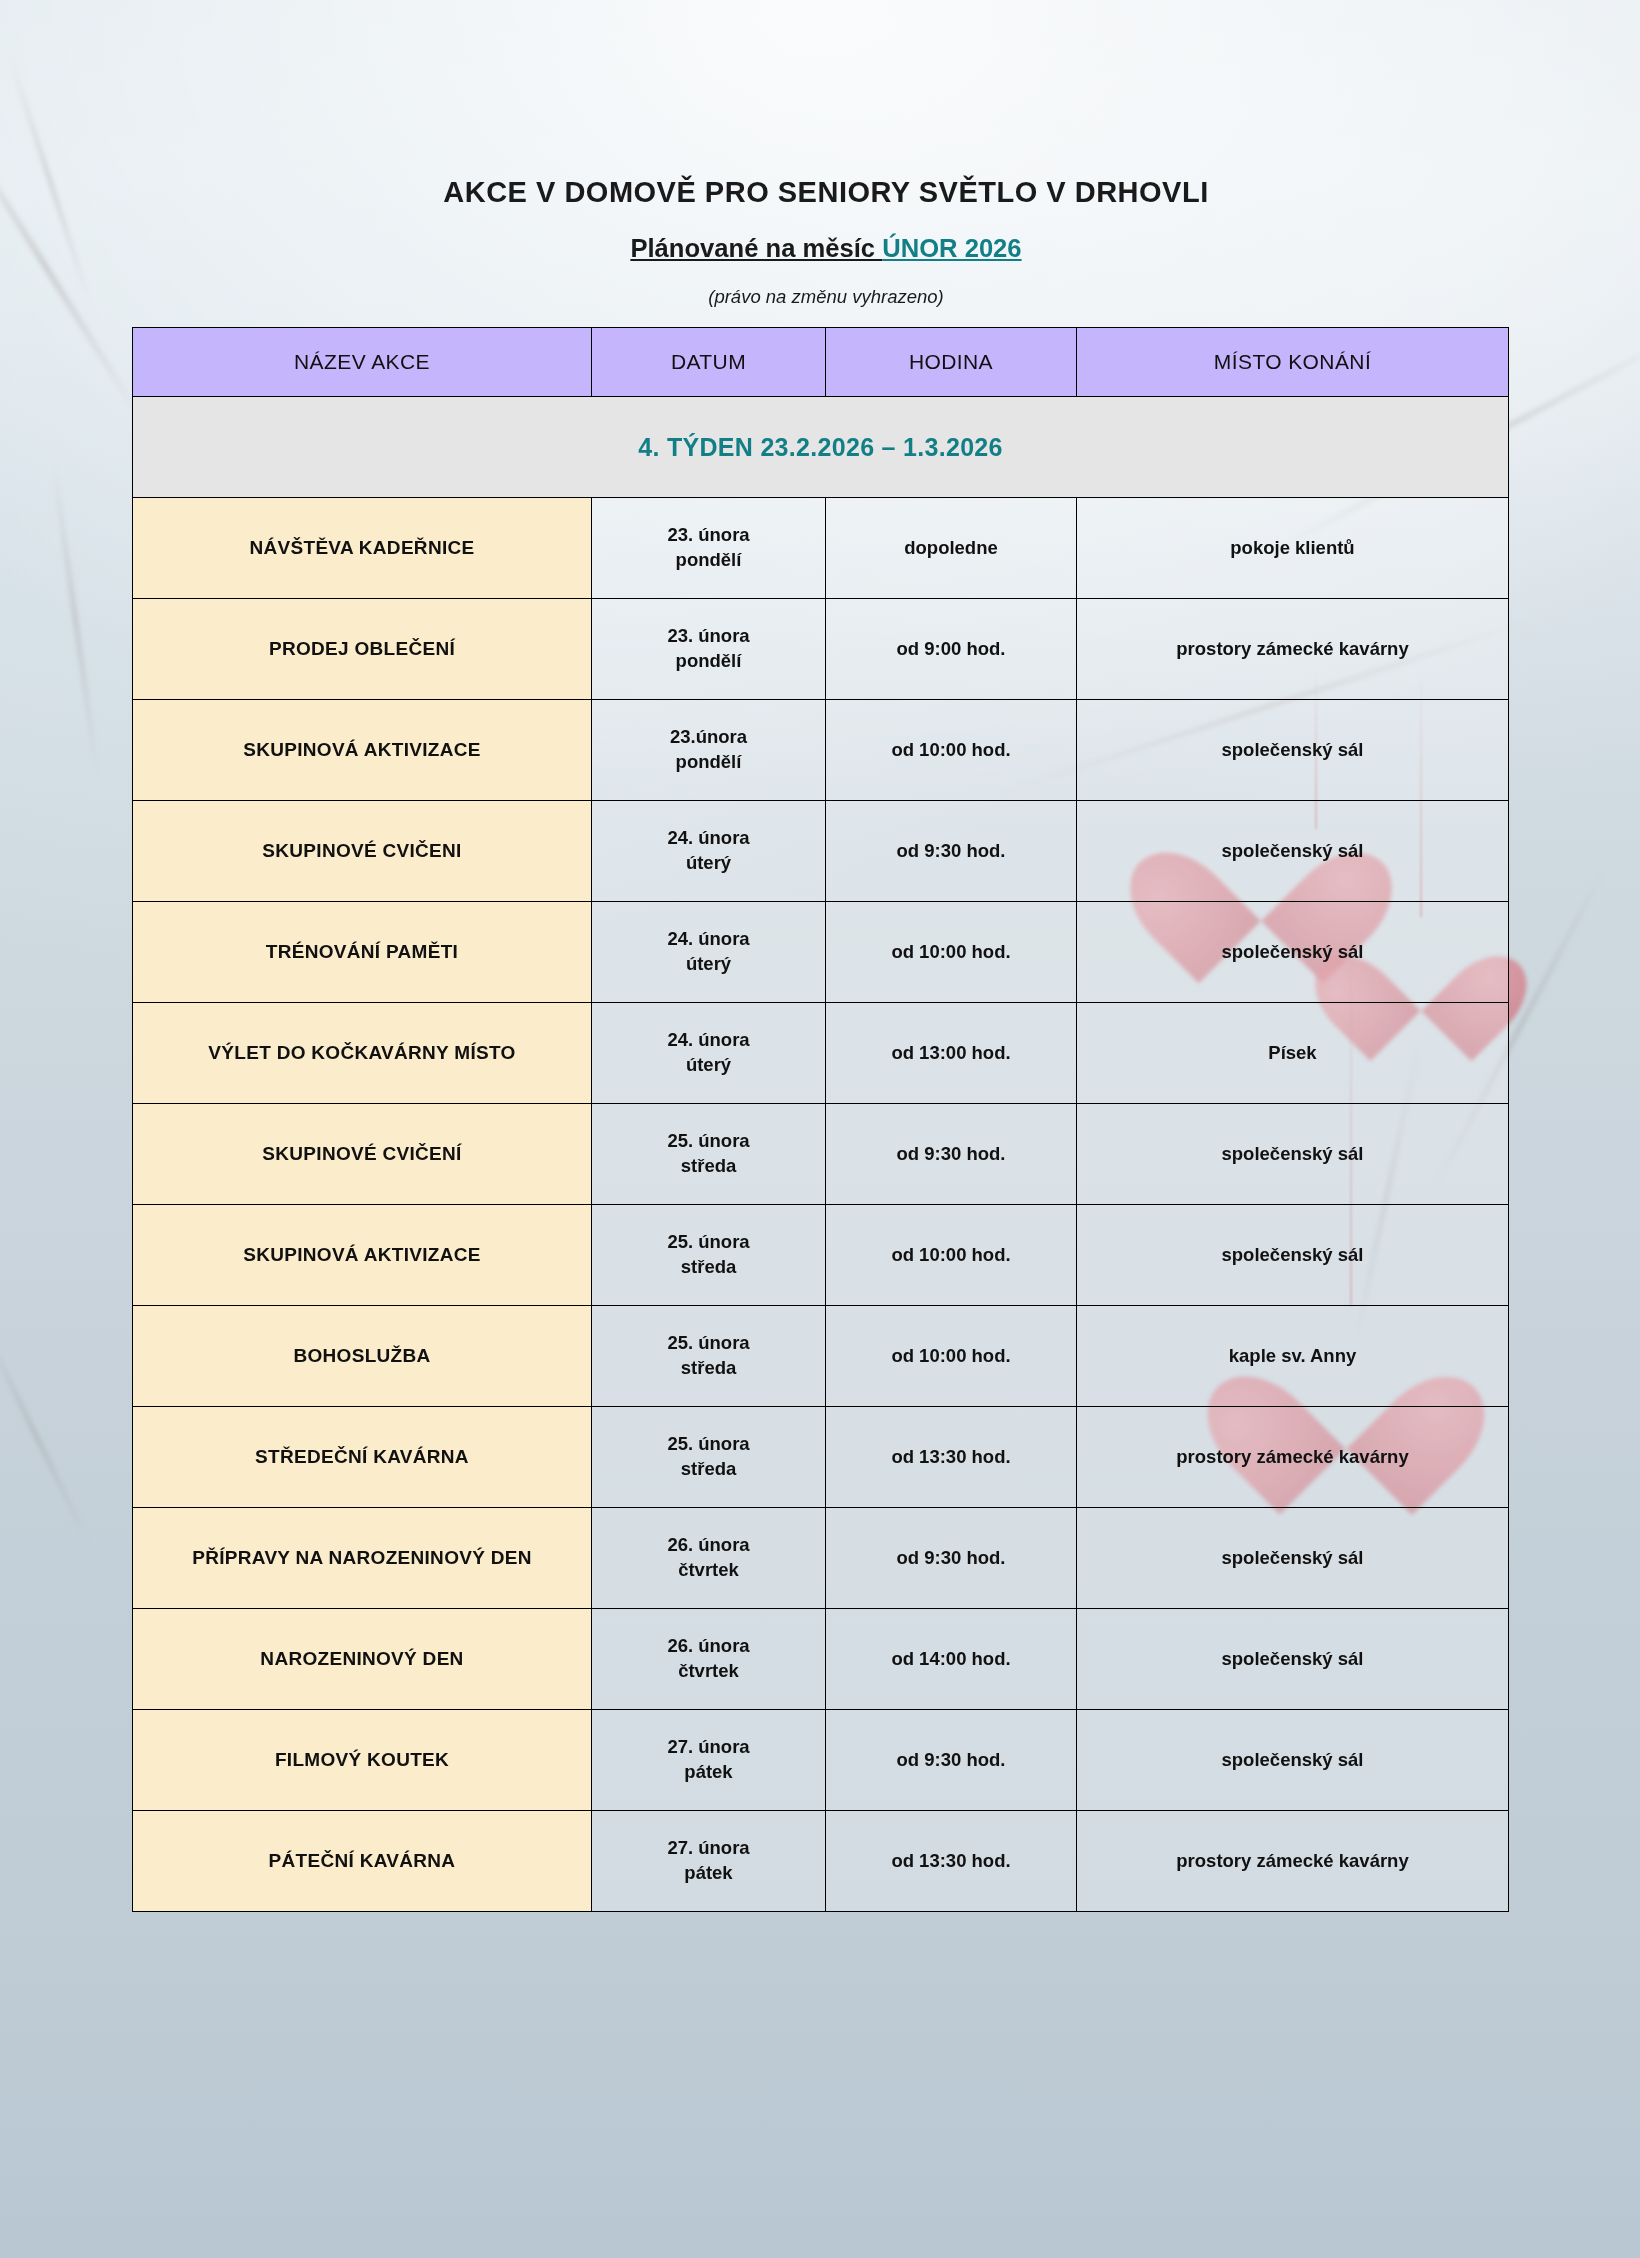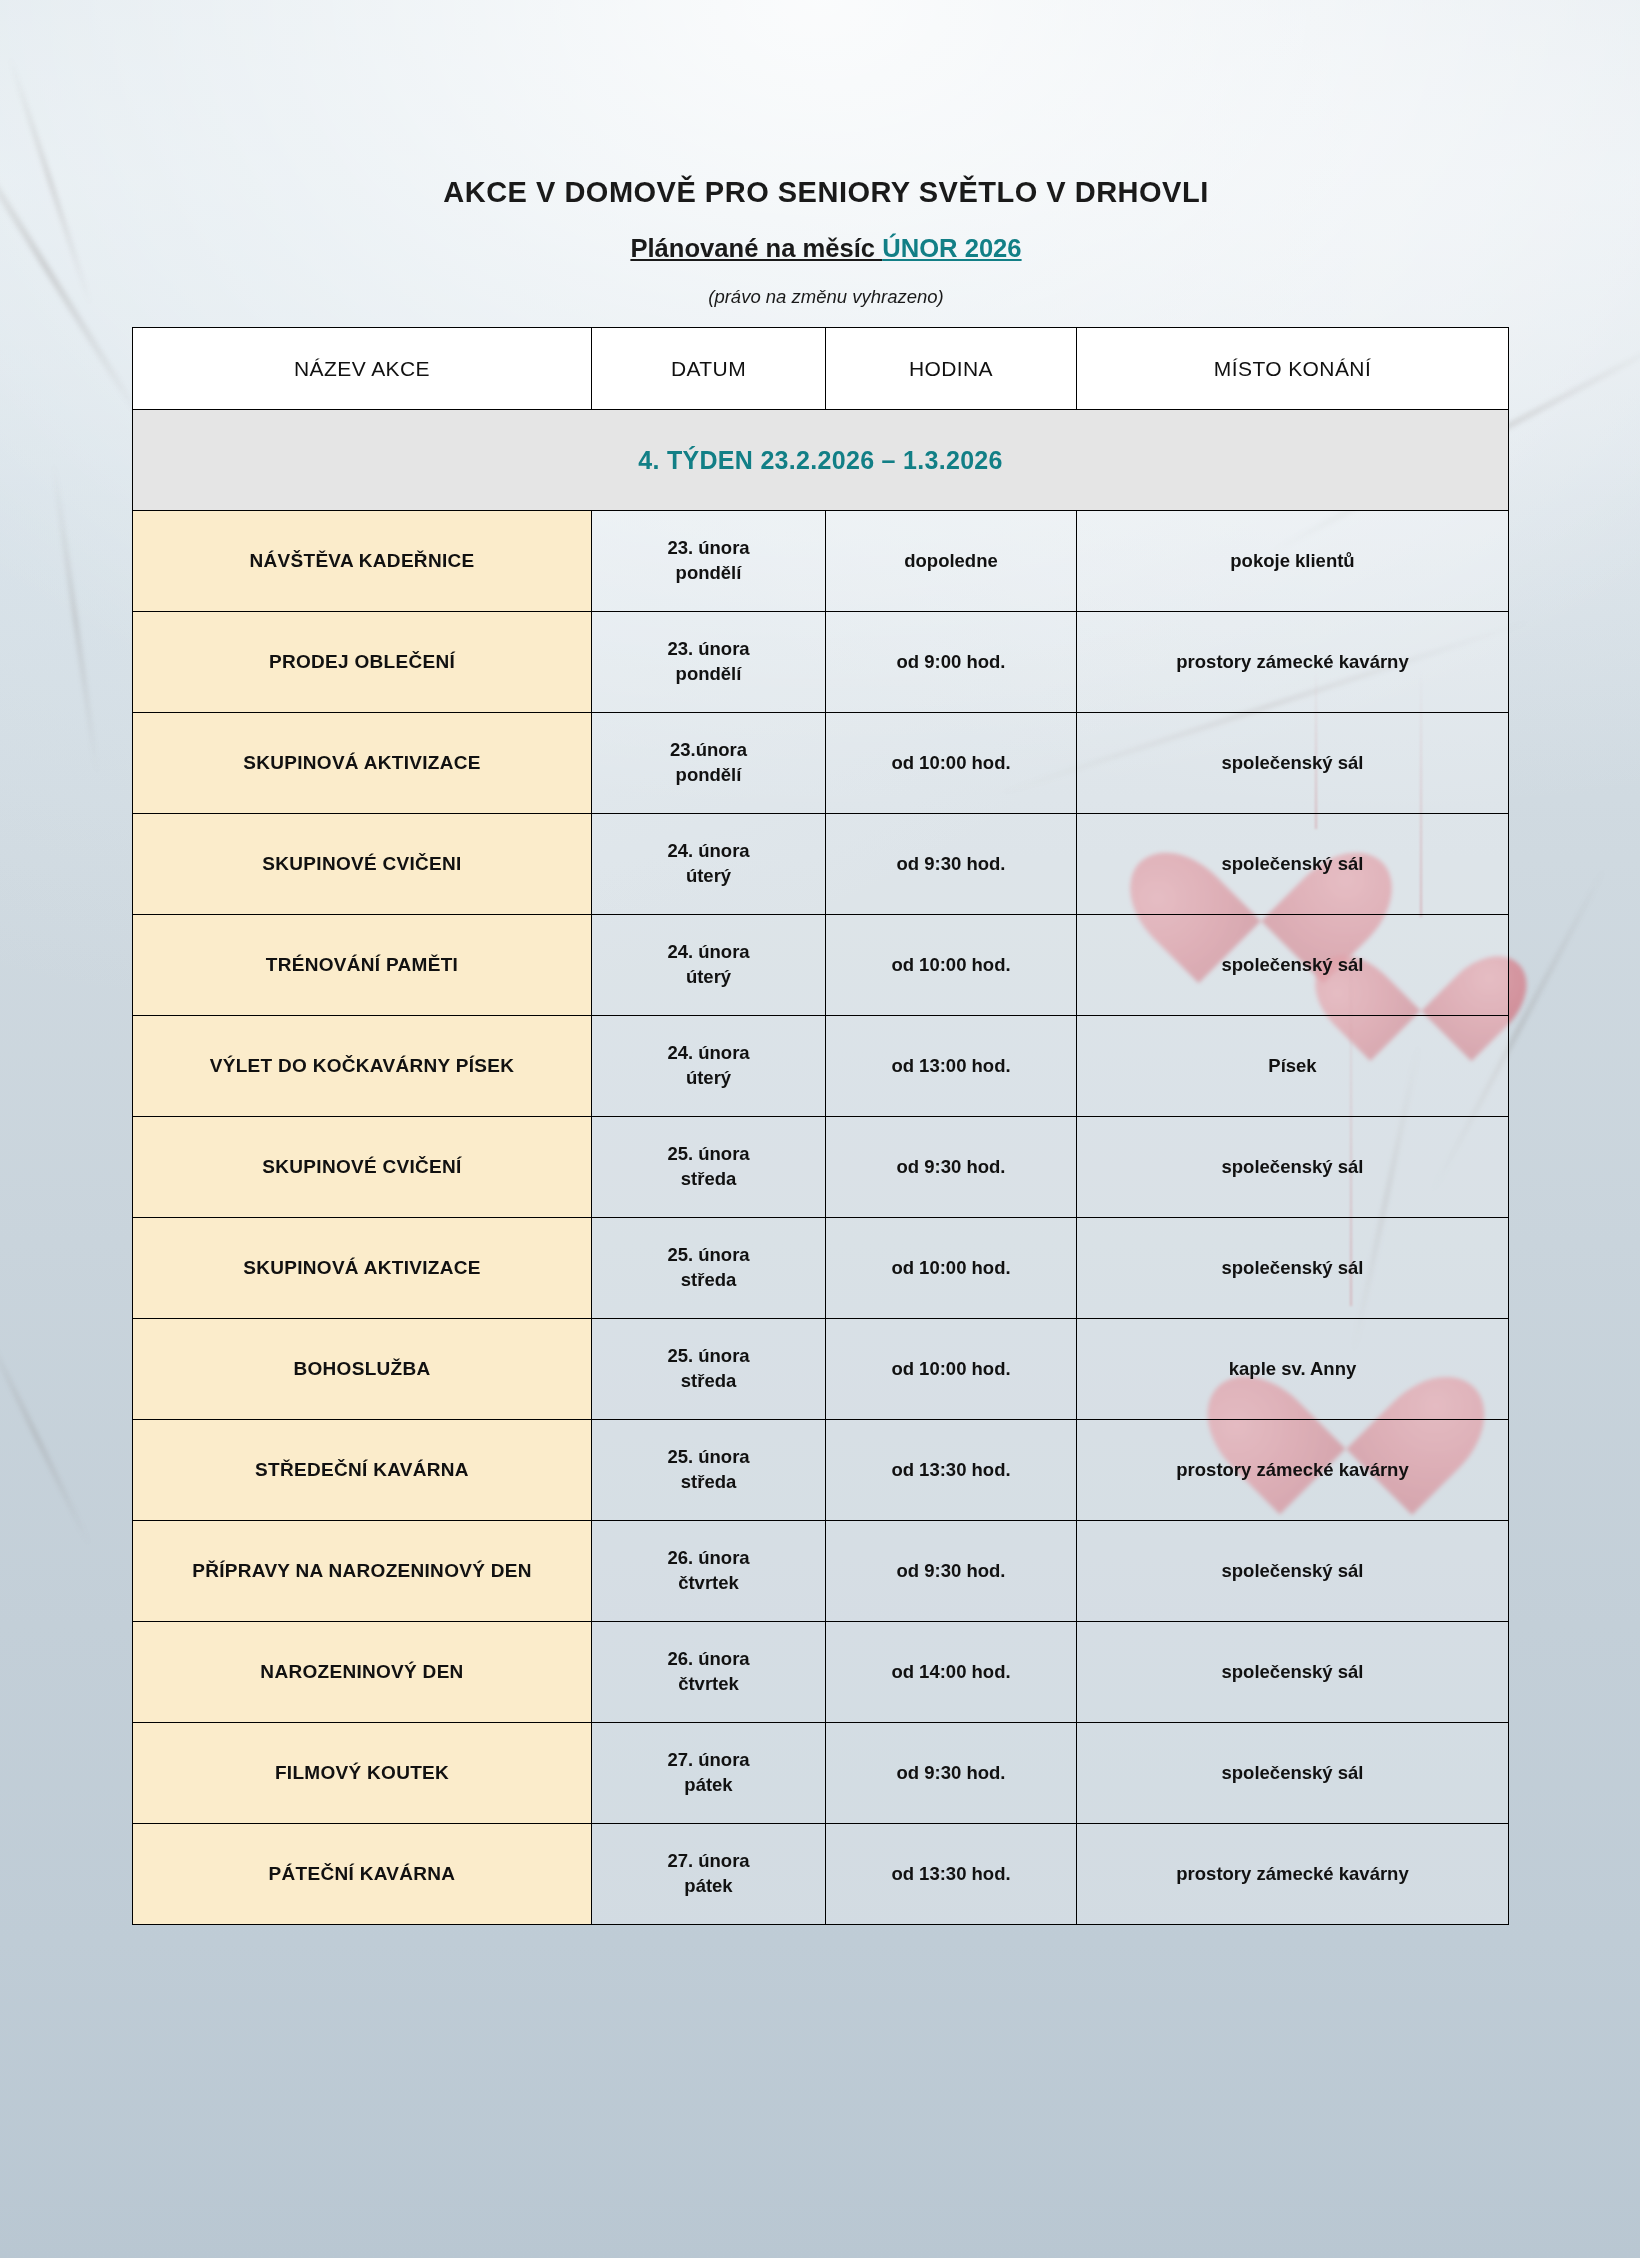--- a/index.html
+++ b/index.html
@@ -128,25 +128,25 @@
     text-align: center;
     vertical-align: middle;
     color: #111;
   }
   col.c-name { width: 459px; }
   col.c-date { width: 234px; }
   col.c-time { width: 251px; }
   col.c-place { width: 432px; }
 
   thead th {
-    background: #ffffff;
+    background: #c4b5fd;
     font-size: 21px;
     font-weight: normal;
     letter-spacing: 0.4px;
-    height: 82px;
+    height: 69px;
   }
   tr.week-row td {
     background: #e5e5e5;
     color: #127f86;
     font-size: 25px;
     font-weight: bold;
     height: 67px;
     letter-spacing: 0.3px;
   }
   tbody td.name {
@@ -274,21 +274,21 @@
           <td class="name">TRÉNOVÁNÍ PAMĚTI</td>
           <td class="date">
             <div>24. února</div>
             <div>úterý</div>
           </td>
           <td class="time">od 10:00 hod.</td>
           <td class="place">společenský sál</td>
         </tr>
 
         <tr>
-          <td class="name">VÝLET DO KOČKAVÁRNY PÍSEK</td>
+          <td class="name">VÝLET DO KOČKAVÁRNY MÍSTO</td>
           <td class="date">
             <div>24. února</div>
             <div>úterý</div>
           </td>
           <td class="time">od 13:00 hod.</td>
           <td class="place">Písek</td>
         </tr>
 
         <tr>
           <td class="name">SKUPINOVÉ CVIČENÍ</td>

